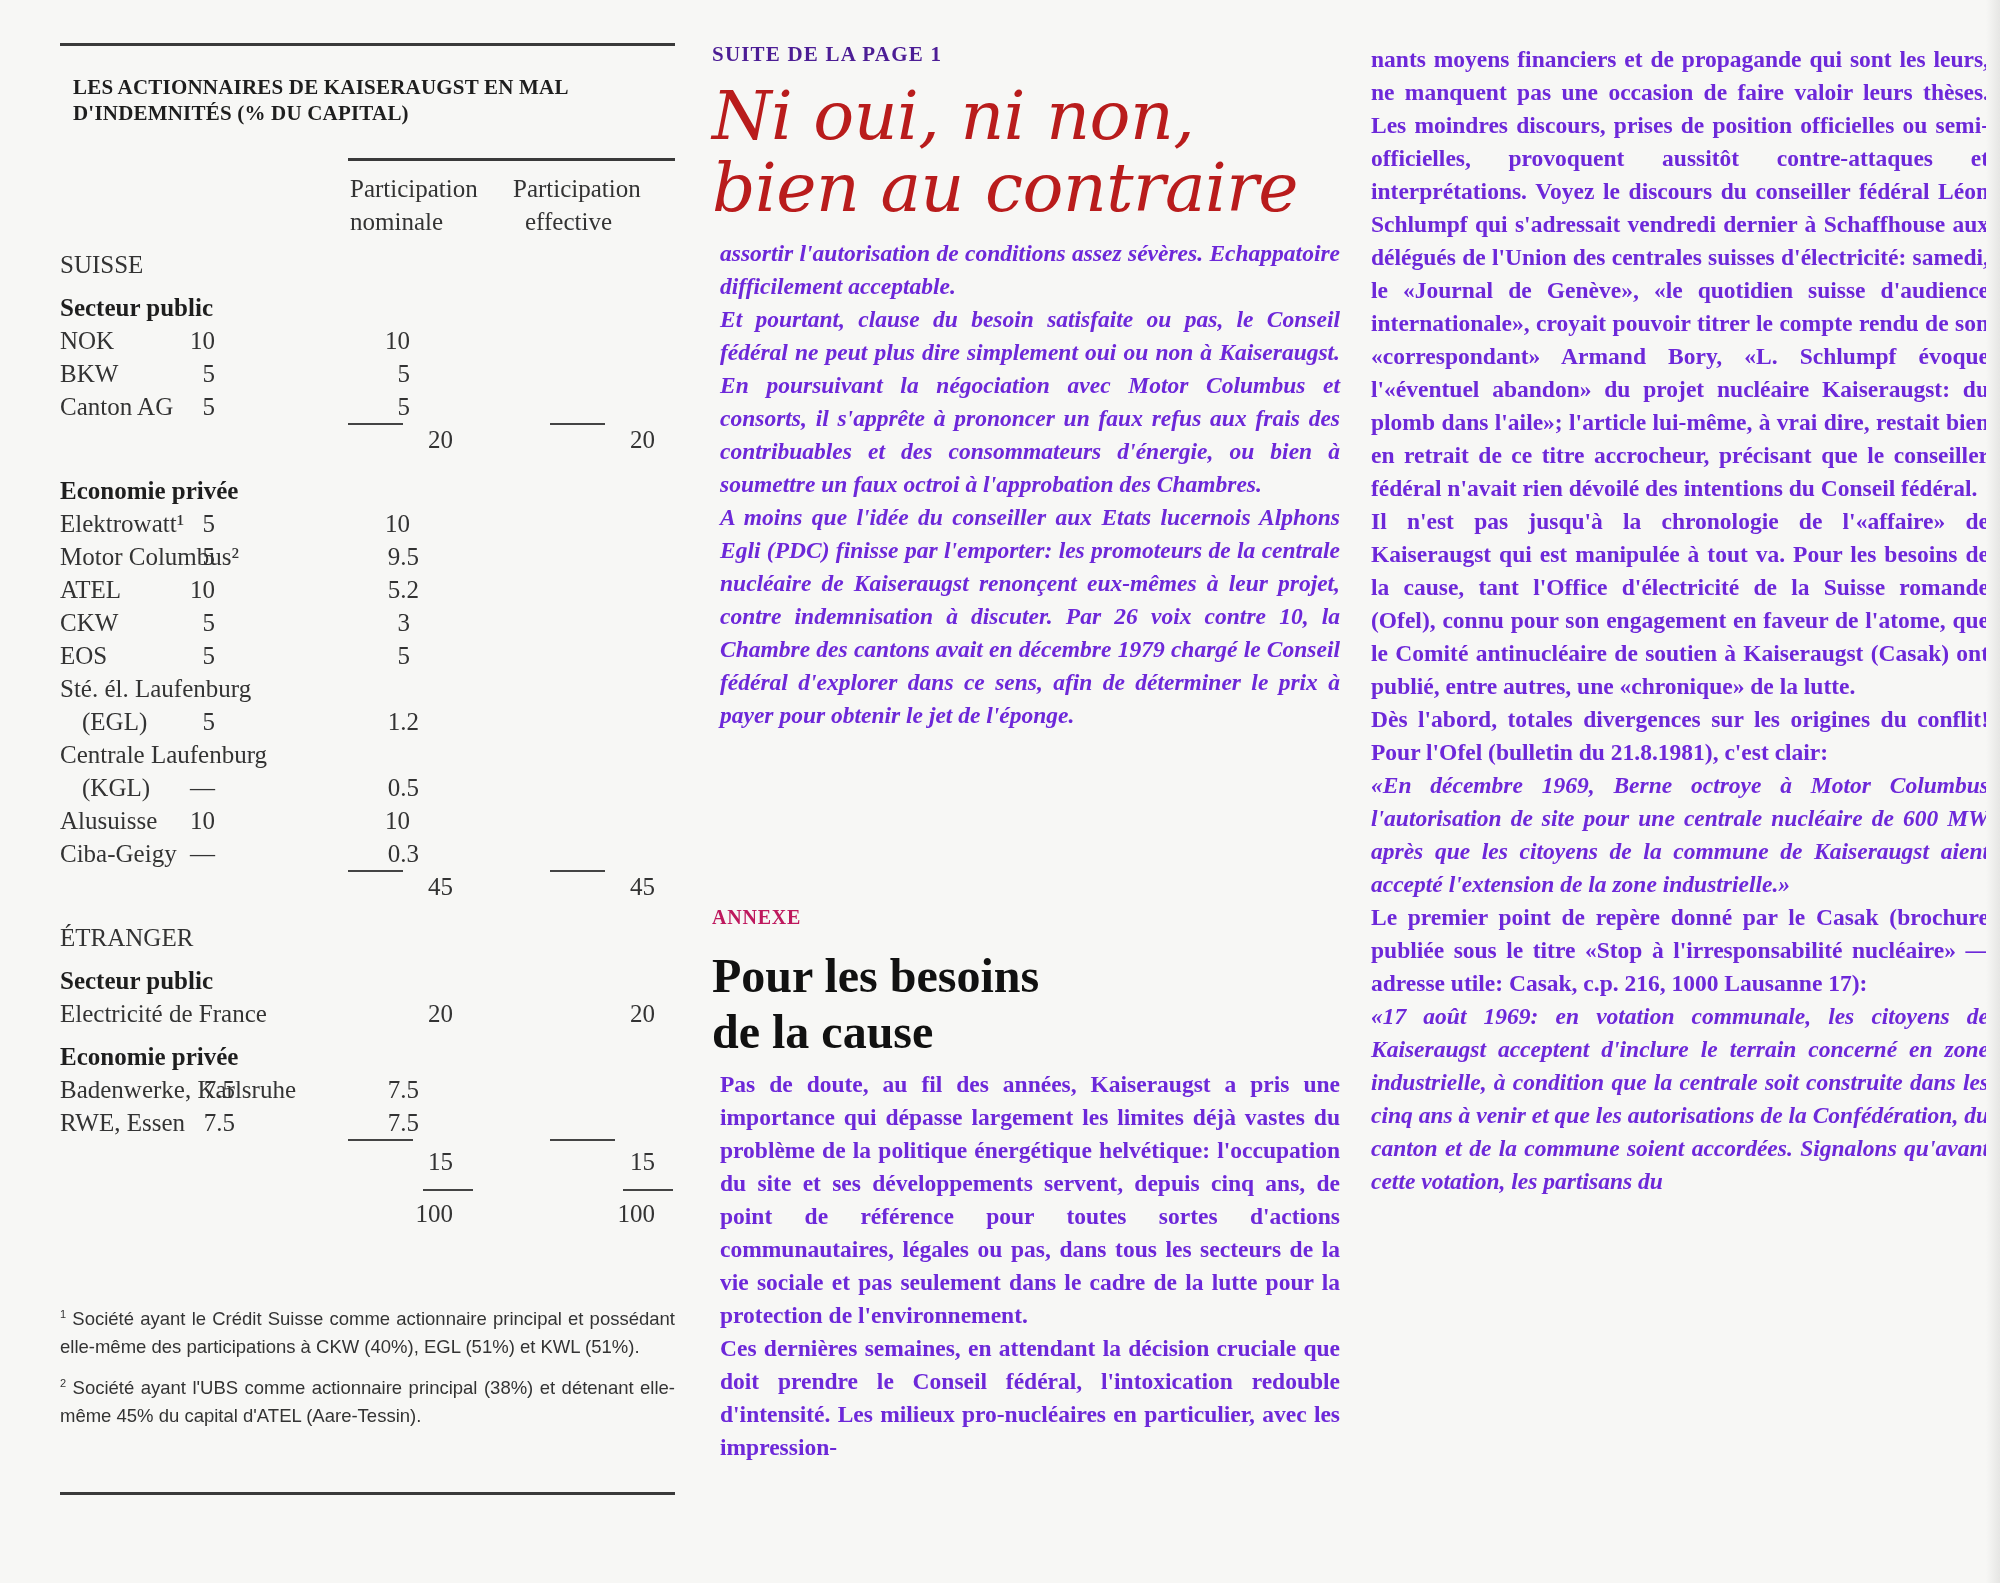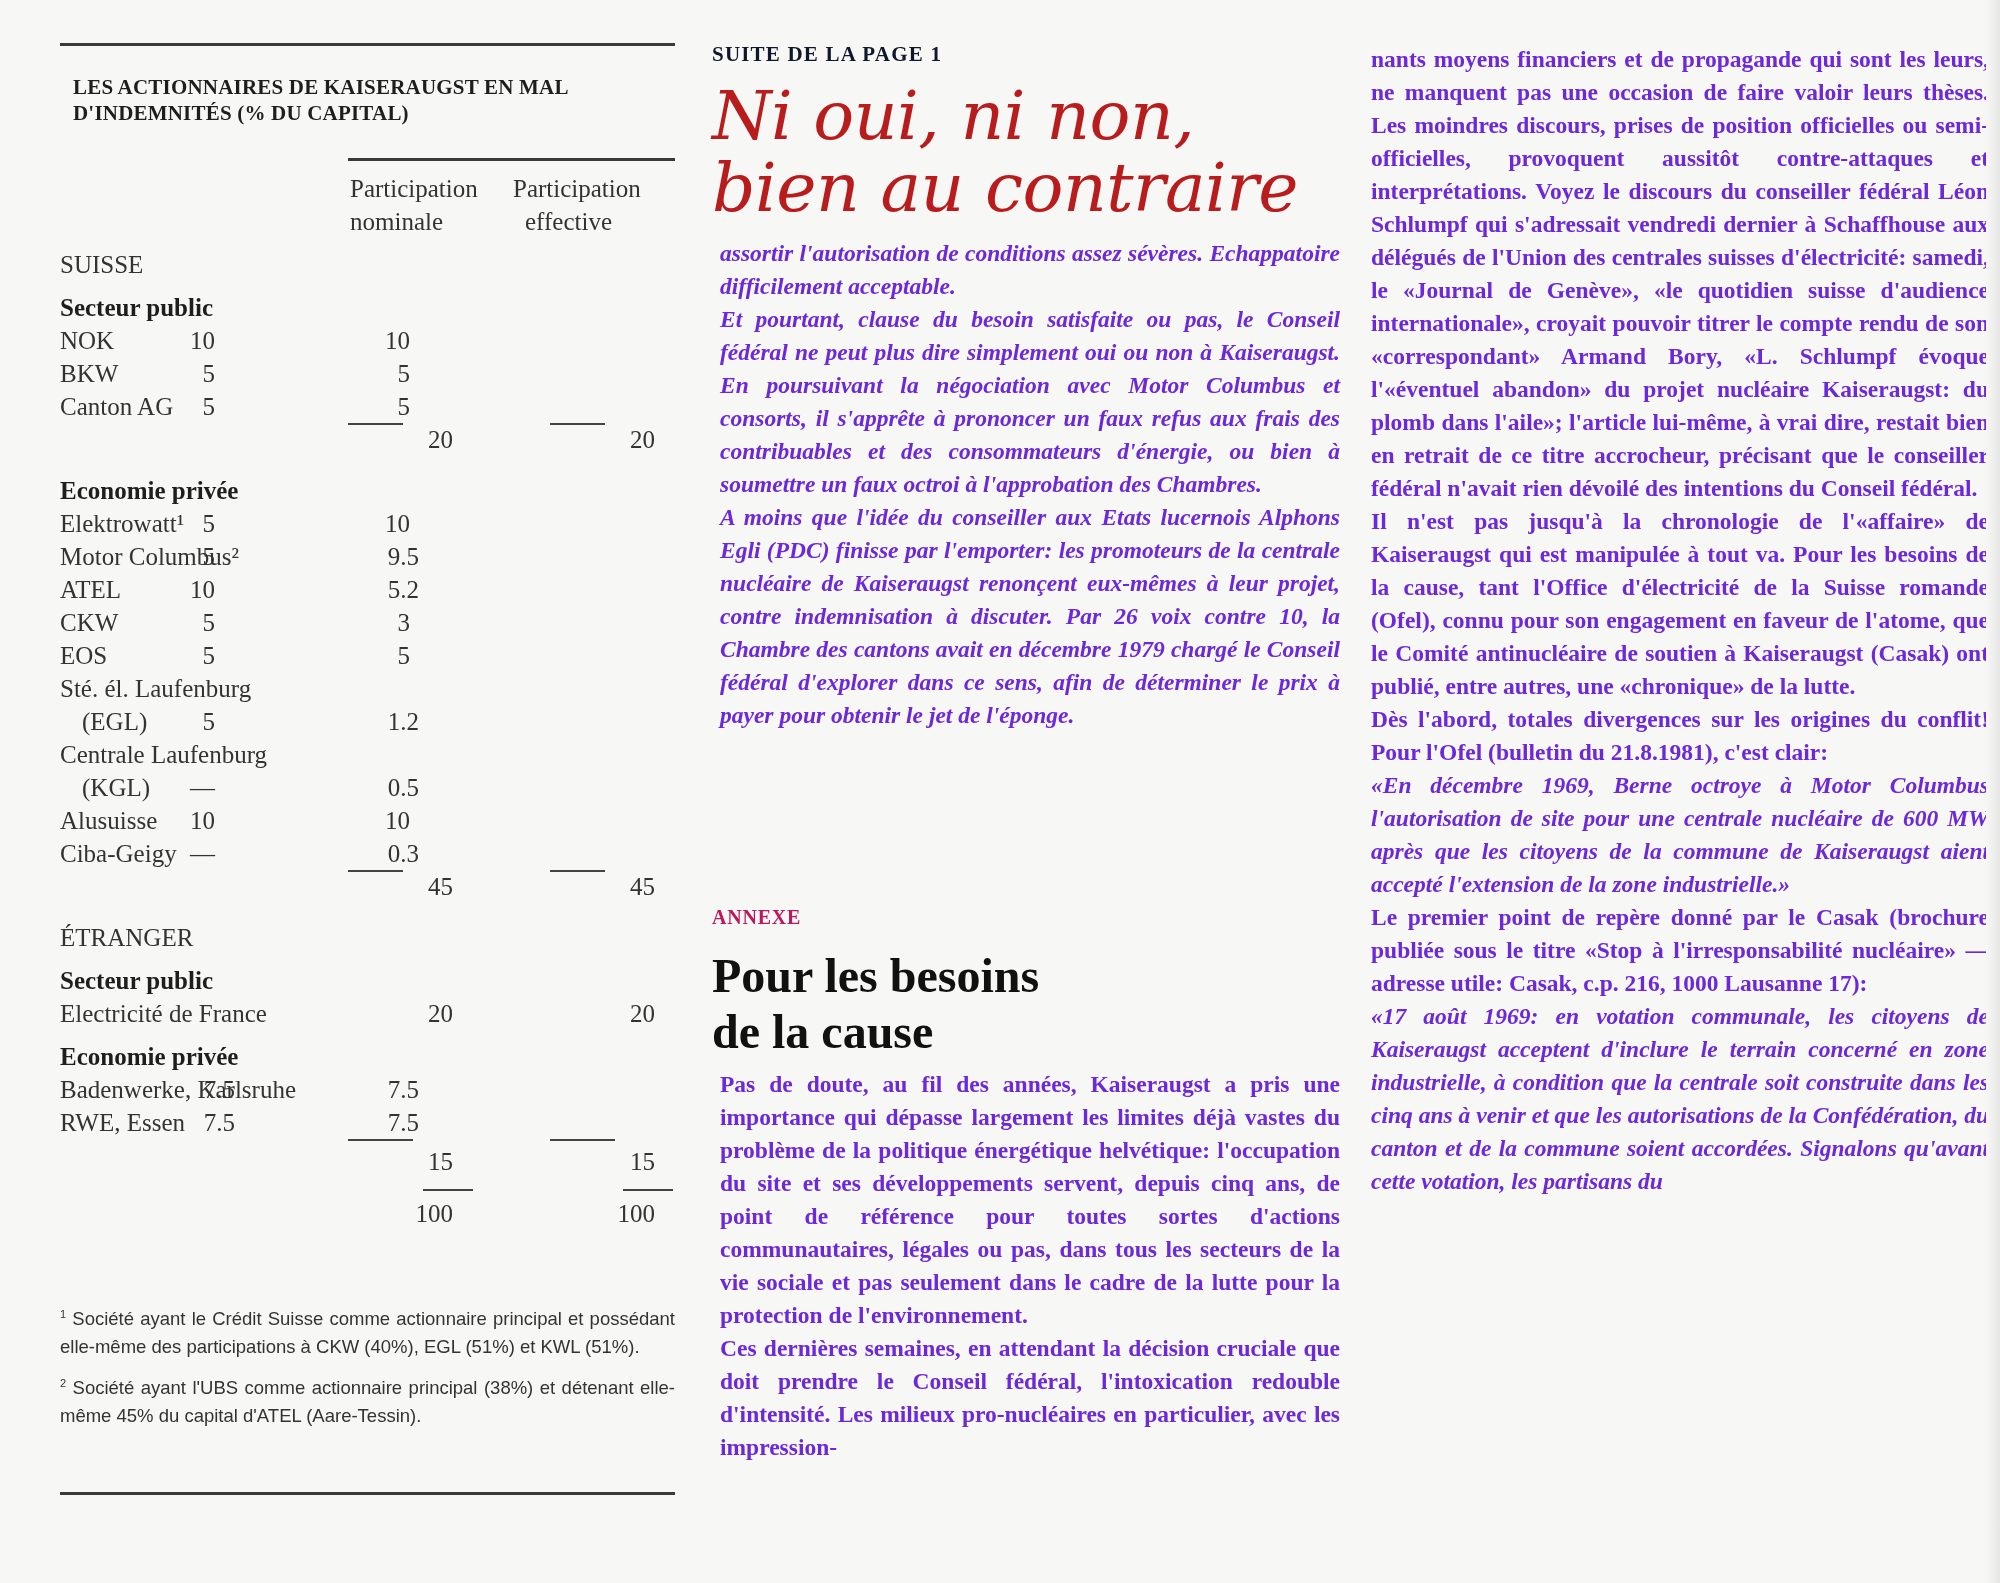--- a/index.html
+++ b/index.html
@@ -54,21 +54,21 @@
     font-size: 18.5px; line-height: 28px; color: #333; text-align: justify;
   }
   .footnotes p { margin: 0 0 8px 0; }
   .footnotes sup { font-size: 11px; }
   #left .bottom-rule { left: 0; top: 1492px; width: 615px; }
 
   
   #mid { left: 712px; width: 620px; }
   .kicker {
     position: absolute; top: 42px; left: 0;
-    font-weight: bold; font-size: 21px; letter-spacing: 1.2px; color: #0f172a;
+    font-weight: bold; font-size: 21px; letter-spacing: 1.2px; color: #4c1d95;
   }
   .headline-italic {
     position: absolute; top: 80px; left: 0; width: 620px;
     font-family: "DejaVu Serif", serif; font-style: italic;
     font-size: 68px; line-height: 72px; color: #b91c1c; letter-spacing: -0.5px;
   }
   .body-text {
     position: absolute; left: 8px; width: 620px;
     font-size: 23.5px; line-height: 33px; color: #6d28d9;
     text-align: justify; hyphens: manual; font-weight: bold;

